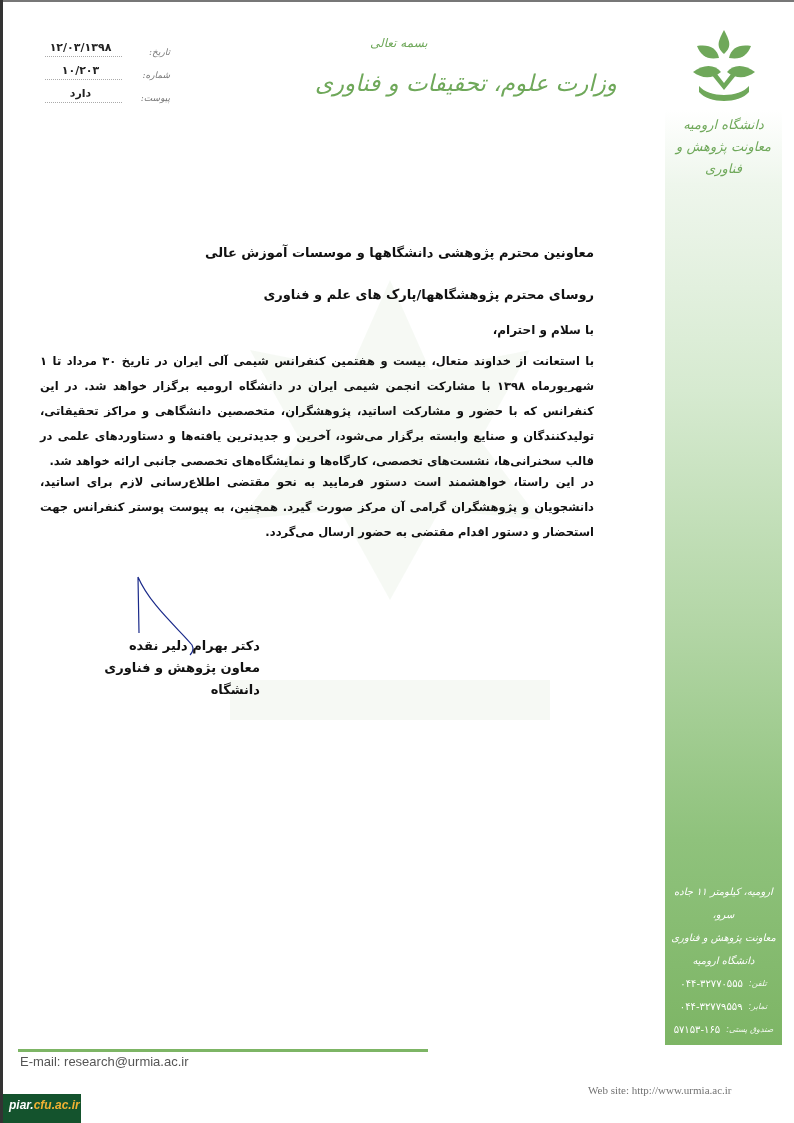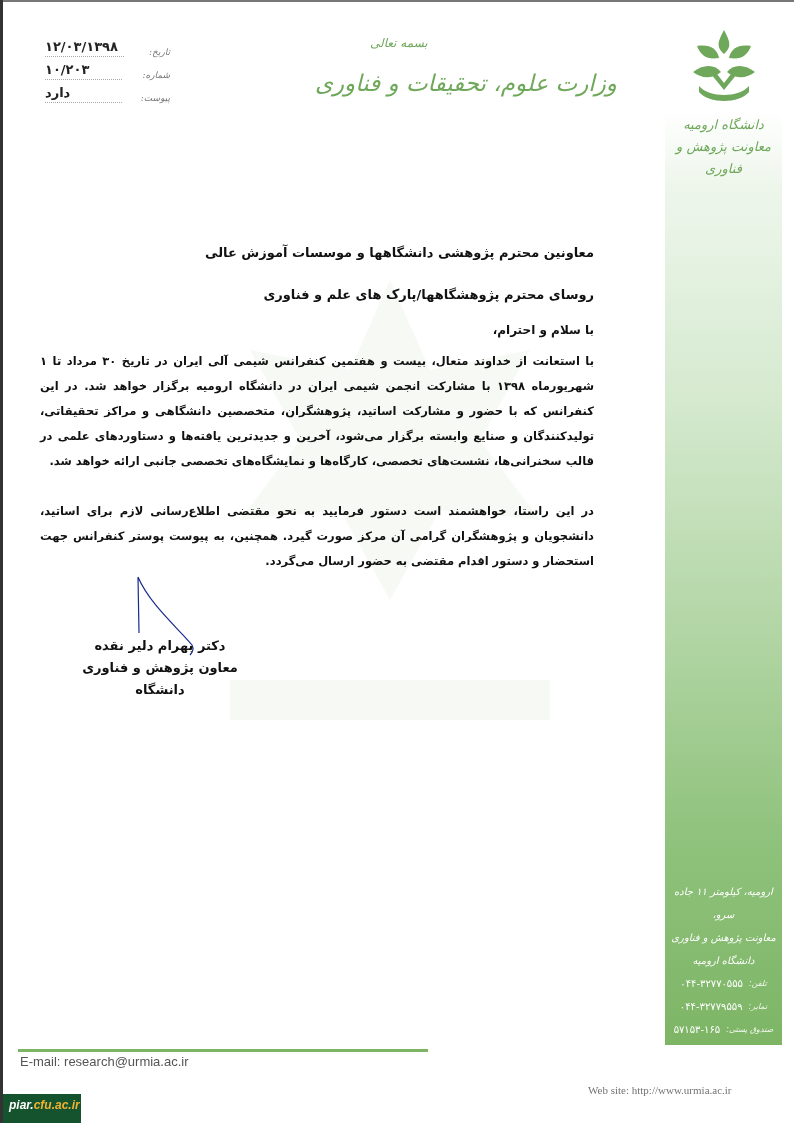--- a/index.html
+++ b/index.html
@@ -17,34 +17,34 @@
 
   .address-block { position:absolute; left:665px; top:880px; width:117px; direction:rtl; text-align:center;
      color:#ffffff; font-family:"DejaVu Serif", serif; font-style:italic; font-size:10px; line-height:23px; }
   .address-block .phone-row { display:flex; justify-content:center; gap:6px; font-style:normal; font-family:"DejaVu Sans", sans-serif; font-size:10px; letter-spacing:0.5px; }
   .address-block .phone-label { font-style:italic; font-size:8px; opacity:0.9;text-align:center; }
 
   
   .meta { position:absolute; left:45px; top:34px; width:125px; direction:rtl; }
   .meta-row { display:flex; align-items:flex-end; height:23px; }
   .meta-label { font-family:"DejaVu Serif", serif; font-style:italic; font-size:9px; color:#777; width:32px; text-align:right;margin-left:16px; }
-  .meta-value { flex:1; border-bottom:1px dotted #aaa; font-size:13px; font-weight:bold; text-align:left; padding-right:6px; padding-bottom:2px; color:#222; }
+  .meta-value { flex:1; border-bottom:1px dotted #aaa; font-size:11px; font-weight:bold; text-align:center; padding-right:6px; padding-bottom:2px; color:#222; }
 
   
   .bismillah { position:absolute; left:370px; top:36px; font-family:"DejaVu Serif", serif; font-style:italic; color:#6fa85a; font-size:12px; direction:rtl; }
   .ministry { position:absolute; left:290px; top:70px; font-family:"DejaVu Serif", serif; font-style:italic; color:#6fa85a; font-size:23px; direction:rtl; white-space:nowrap;margin-left:25px; }
 
   
   .recipient { position:absolute; right:200px; direction:rtl; font-weight:bold; font-size:13px; white-space:nowrap; }
   .salutation { position:absolute; right:200px; top:323px; direction:rtl; font-size:12px; font-weight:bold; }
   .paragraph { position:absolute; left:40px; width:554px; direction:rtl; text-align:justify; text-align-last:right;
      font-size:11.5px; font-weight:bold; line-height:25px; }
 
   .signature-line { position:absolute; left:130px; top:575px; width:110px; height:90px; }
-  .signer { position:absolute; left:60px; top:635px; width:200px; direction:rtl; text-align:center; font-weight:bold; font-size:13px; line-height:22px; }
+  .signer { position:absolute; left:60px; top:635px; width:200px; direction:rtl; font-weight:bold; font-size:13px; line-height:22px; }
 
   
   .footer-rule { position:absolute; left:18px; top:1049px; width:410px; height:3px; background:#7db565; }
   .email { position:absolute; left:20px; top:1054px; font-family:"Liberation Sans", sans-serif; font-size:13px; color:#555; }
   .website { position:absolute; left:588px; top:1056px; font-family:"Liberation Serif", serif; font-size:11px; color:#737373;margin-top:28px; }
   .badge { position:absolute; left:3px; top:1094px; width:72px; height:38px; background:#14532d; color:#fff;
      font-family:"Liberation Sans", sans-serif; font-weight:bold; font-style:italic; font-size:12px; line-height:22px; padding-left:6px; }
   .badge .accent { color:#f2b233; }
 
   
@@ -98,21 +98,21 @@
 </div>
 
 <div class="bismillah">بسمه تعالی</div>
 <div class="ministry">وزارت علوم، تحقیقات و فناوری</div>
 
 <div class="recipient" style="top:245px">معاونین محترم پژوهشی دانشگاهها و موسسات آموزش عالی</div>
 <div class="recipient" style="top:287px">روسای محترم پژوهشگاهها/پارک های علم و فناوری</div>
 <div class="salutation">با سلام و احترام،</div>
 
 <div class="paragraph" style="top:349px">با استعانت از خداوند متعال، بیست و هفتمین کنفرانس شیمی آلی ایران در تاریخ ۳۰ مرداد تا ۱ شهریورماه ۱۳۹۸ با مشارکت انجمن شیمی ایران در دانشگاه ارومیه برگزار خواهد شد. در این کنفرانس که با حضور و مشارکت اساتید، پژوهشگران، متخصصین دانشگاهی و مراکز تحقیقاتی، تولیدکنندگان و صنایع وابسته برگزار می‌شود، آخرین و جدیدترین یافته‌ها و دستاوردهای علمی در قالب سخنرانی‌ها، نشست‌های تخصصی، کارگاه‌ها و نمایشگاه‌های تخصصی جانبی ارائه خواهد شد.</div>
-<div class="paragraph" style="top:499px">در این راستا، خواهشمند است دستور فرمایید به نحو مقتضی اطلاع‌رسانی لازم برای اساتید، دانشجویان و پژوهشگران گرامی آن مرکز صورت گیرد. همچنین، به پیوست پوستر کنفرانس جهت استحضار و دستور اقدام مقتضی به حضور ارسال می‌گردد.</div>
+<div class="paragraph" style="top:470px">در این راستا، خواهشمند است دستور فرمایید به نحو مقتضی اطلاع‌رسانی لازم برای اساتید، دانشجویان و پژوهشگران گرامی آن مرکز صورت گیرد. همچنین، به پیوست پوستر کنفرانس جهت استحضار و دستور اقدام مقتضی به حضور ارسال می‌گردد.</div>
 
 <svg class="signature-line" viewBox="0 0 110 90">
   <path d="M8 2 L9 58 M8 2 C20 30 50 55 62 70 C64 74 62 78 60 80" stroke="#1a2a8a" stroke-width="1.2" fill="none"></path>
 </svg>
 <div class="signer">
   <div>دکتر بهرام دلیر نقده</div>
   <div>معاون پژوهش و فناوری دانشگاه</div>
 </div>
 
 <div class="address-block">

